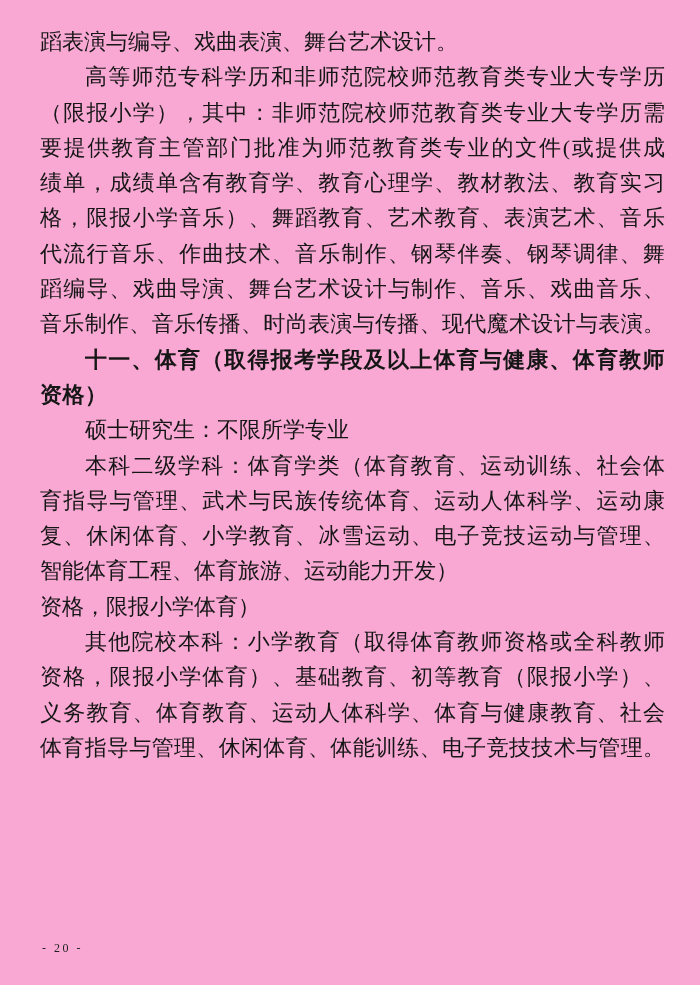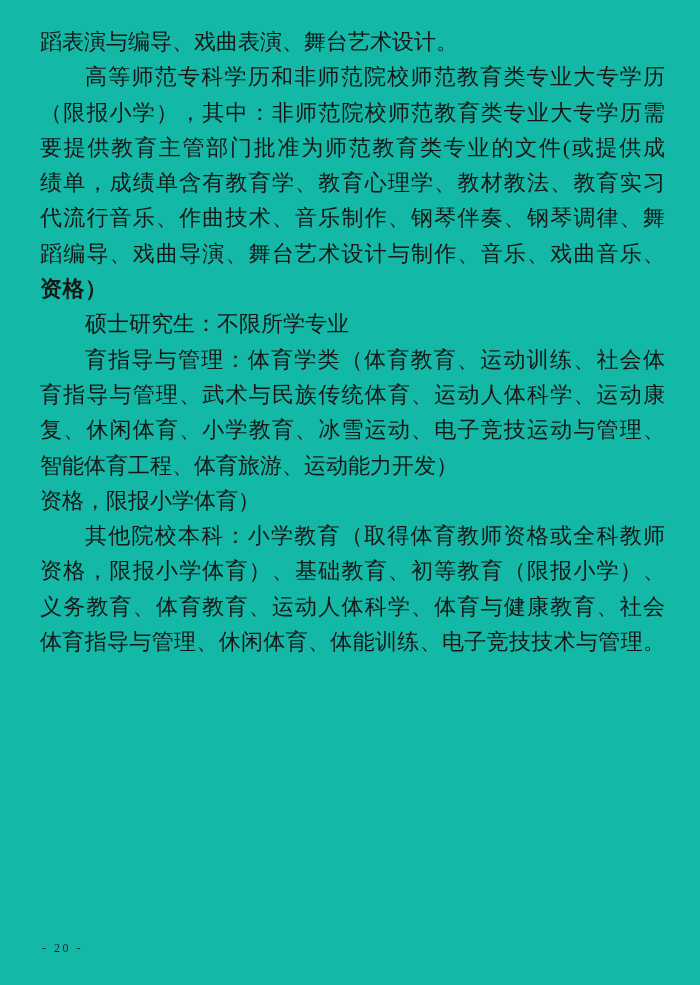--- a/index.html
+++ b/index.html
@@ -1,20 +1,20 @@
 <!DOCTYPE html>
 <html><head>
 <meta charset="utf-8">
 <style>
   html, body { margin: 0; padding: 0; background: #e8e8e8; }
   .page {
     position: relative;
     width: 700px;
     height: 985px;
-    background: #14b8a6;
+    background: #f9a8d4;
     overflow: hidden;
     font-family: "Liberation Serif", "DejaVu Serif", serif;
     color: #161616;
   }
   .text-block {
     position: absolute;
     left: 40px;
     top: 24px;
     width: 625px;
   }
@@ -48,25 +48,28 @@
 </head>
 <body>
 
 <div class="page">
   <div class="text-block">
     <div class="line short">蹈表演与编导、戏曲表演、舞台艺术设计。</div>
     <div class="line indent">高等师范专科学历和非师范院校师范教育类专业大专学历</div>
     <div class="line">（限报小学），其中：非师范院校师范教育类专业大专学历需</div>
     <div class="line">要提供教育主管部门批准为师范教育类专业的文件(或提供成</div>
     <div class="line">绩单，成绩单含有教育学、教育心理学、教材教法、教育实习</div>
+    <div class="line">格，限报小学音乐）、舞蹈教育、艺术教育、表演艺术、音乐</div>
     <div class="line">代流行音乐、作曲技术、音乐制作、钢琴伴奏、钢琴调律、舞</div>
     <div class="line">蹈编导、戏曲导演、舞台艺术设计与制作、音乐、戏曲音乐、</div>
+    <div class="line">音乐制作、音乐传播、时尚表演与传播、现代魔术设计与表演。</div>
+    <div class="line indent bold">十一、体育（取得报考学段及以上体育与健康、体育教师</div>
     <div class="line short bold">资格）</div>
     <div class="line indent short">硕士研究生：不限所学专业</div>
-    <div class="line indent">育指导与管理：体育学类（体育教育、运动训练、社会体</div>
+    <div class="line indent">本科二级学科：体育学类（体育教育、运动训练、社会体</div>
     <div class="line">育指导与管理、武术与民族传统体育、运动人体科学、运动康</div>
     <div class="line">复、休闲体育、小学教育、冰雪运动、电子竞技运动与管理、</div>
     <div class="line short">智能体育工程、体育旅游、运动能力开发）</div>
     <div class="line short">资格，限报小学体育）</div>
     <div class="line indent">其他院校本科：小学教育（取得体育教师资格或全科教师</div>
     <div class="line">资格，限报小学体育）、基础教育、初等教育（限报小学）、</div>
     <div class="line">义务教育、体育教育、运动人体科学、体育与健康教育、社会</div>
     <div class="line">体育指导与管理、休闲体育、体能训练、电子竞技技术与管理。</div>
   </div>
   <div class="footer">- 20 -</div>

